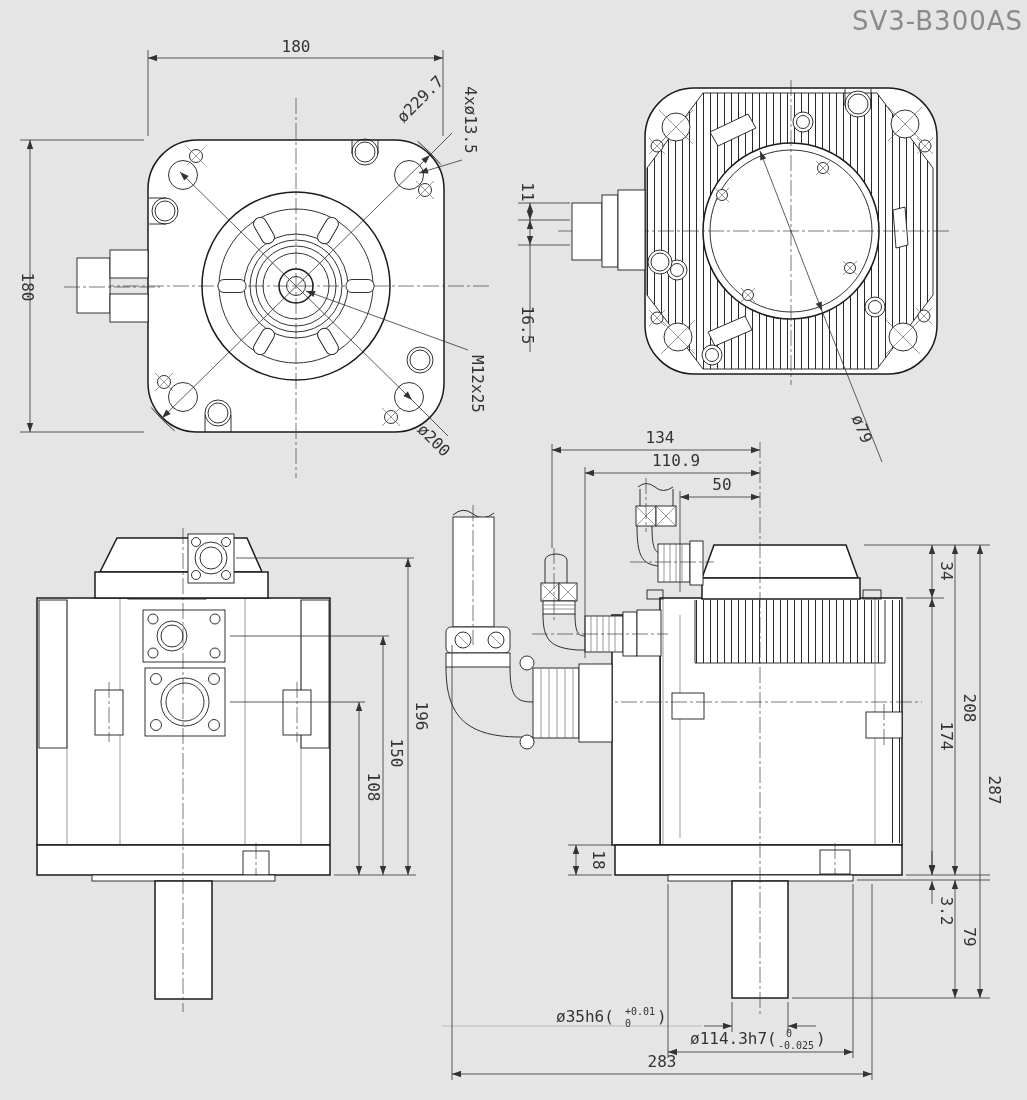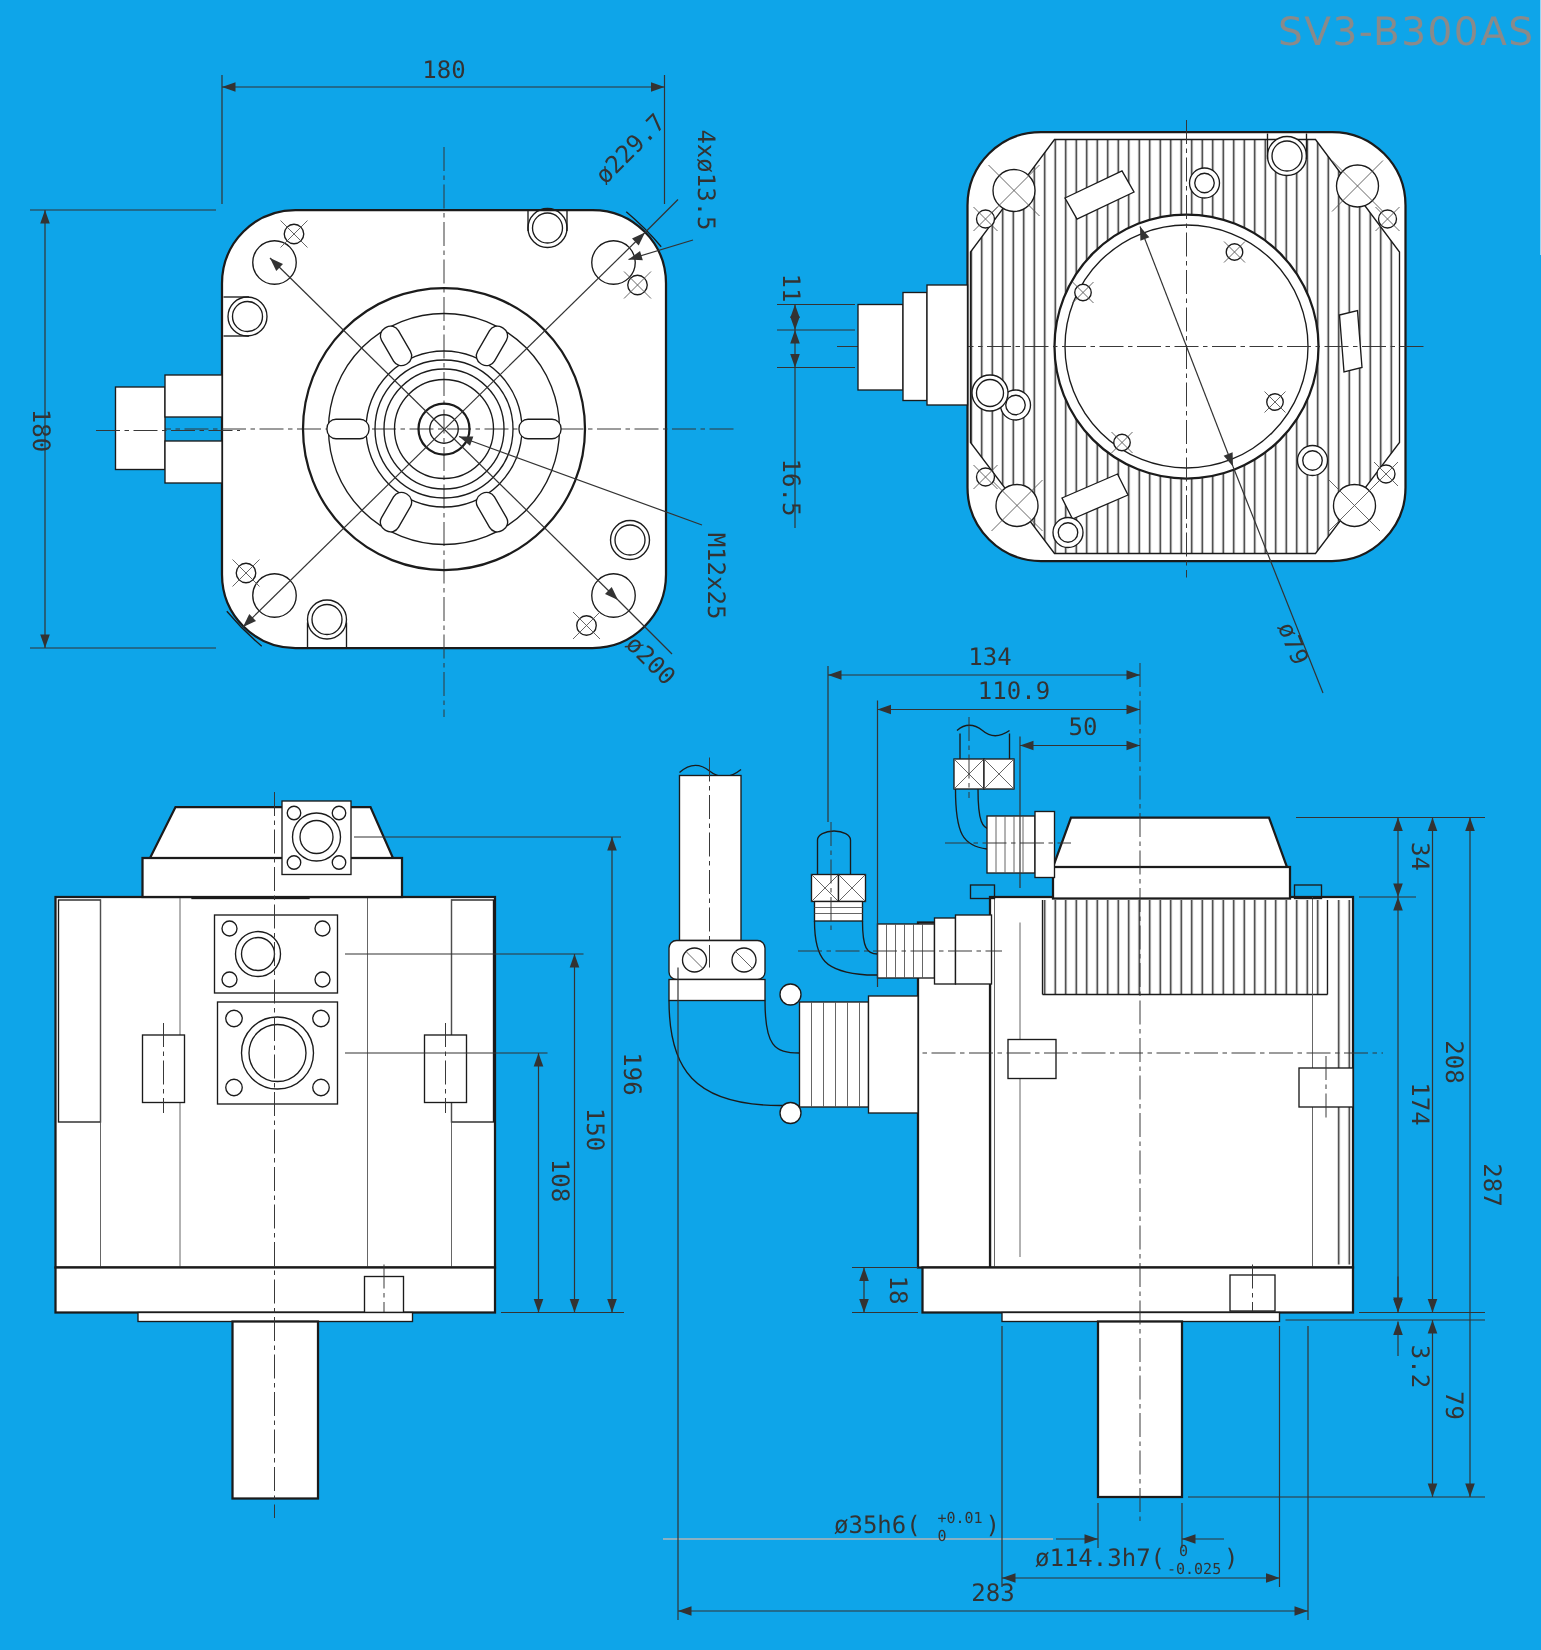--- a/index.html
+++ b/index.html
@@ -1,16 +1,16 @@
 <!DOCTYPE html>
 <html><head>
 <meta charset="utf-8">
 <style>
   html,body{margin:0;padding:0;background:#fff;}
-  #sheet{position:relative;width:1027px;height:1100px;background:#0ea5e9;overflow:hidden;}
+  #sheet{position:relative;width:1027px;height:1100px;background:#e5e5e5;overflow:hidden;}
   svg{display:block;}
   svg text{font-family:"DejaVu Sans Mono","Liberation Mono",monospace;fill:#333;}
   .dt{font-size:16px;}
   .ds{font-size:10px;}
   .ttl{font-family:"DejaVu Sans","Liberation Sans",sans-serif;font-size:26px;fill:#8a8a8a;letter-spacing:1px;}
   .o{stroke:#1b1b1b;stroke-width:1.5;fill:none;}
   .l{stroke:#1b1b1b;stroke-width:0.9;fill:none;}
   .lt{stroke:#555;stroke-width:0.6;fill:none;}
   .cl{stroke:#333;stroke-width:0.65;stroke-dasharray:16 3 3 3;fill:none;}
   .dim{stroke:#333;stroke-width:0.8;fill:none;}

